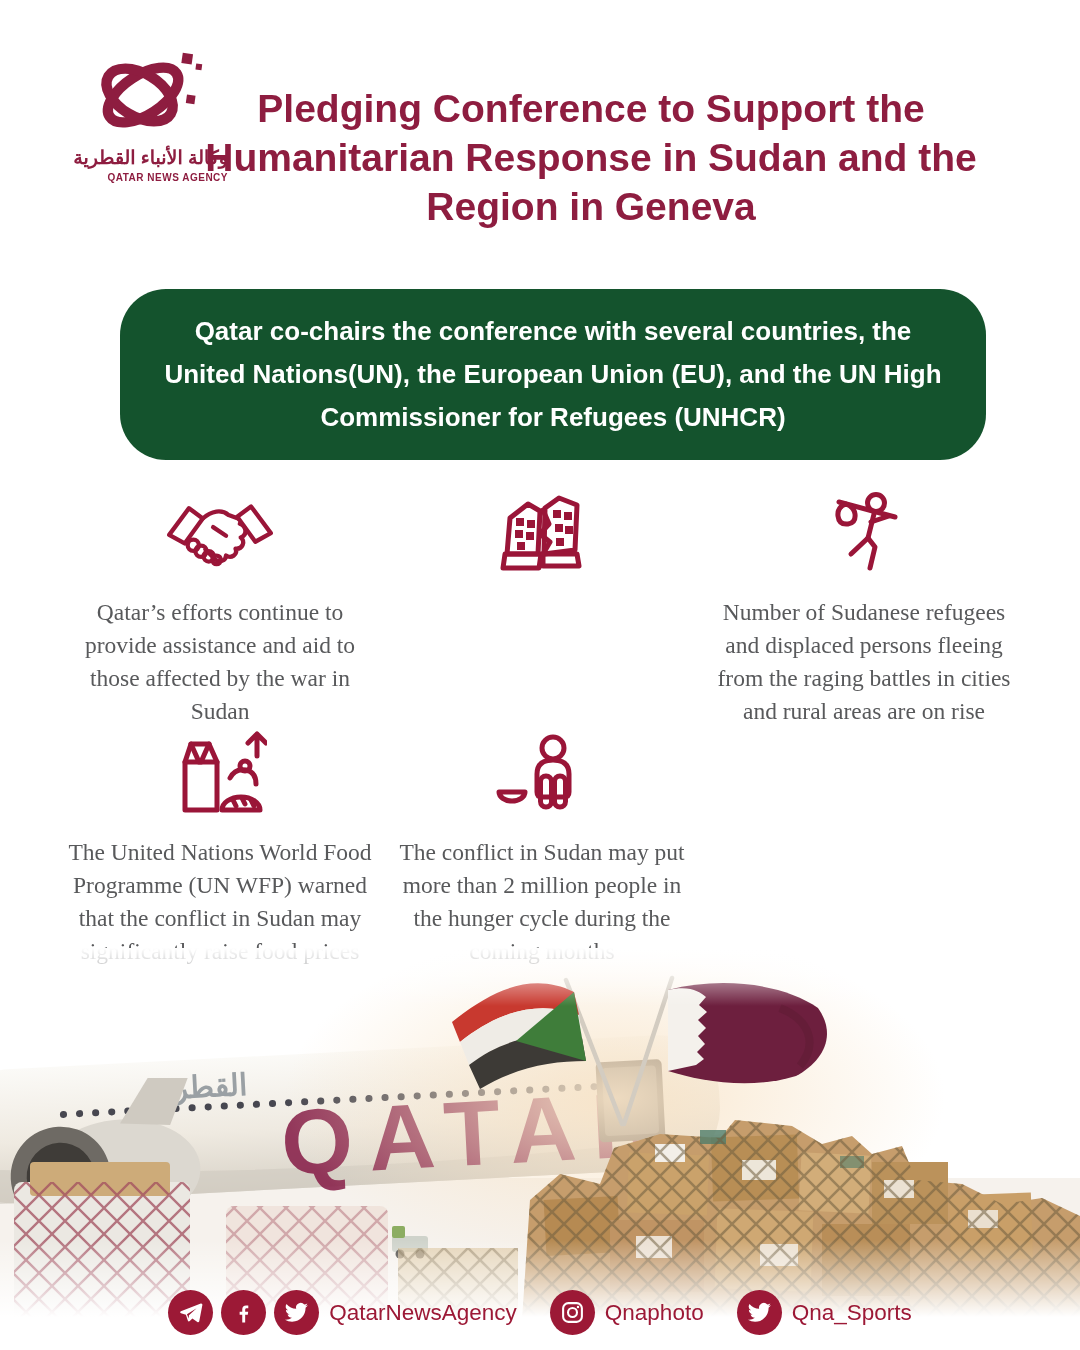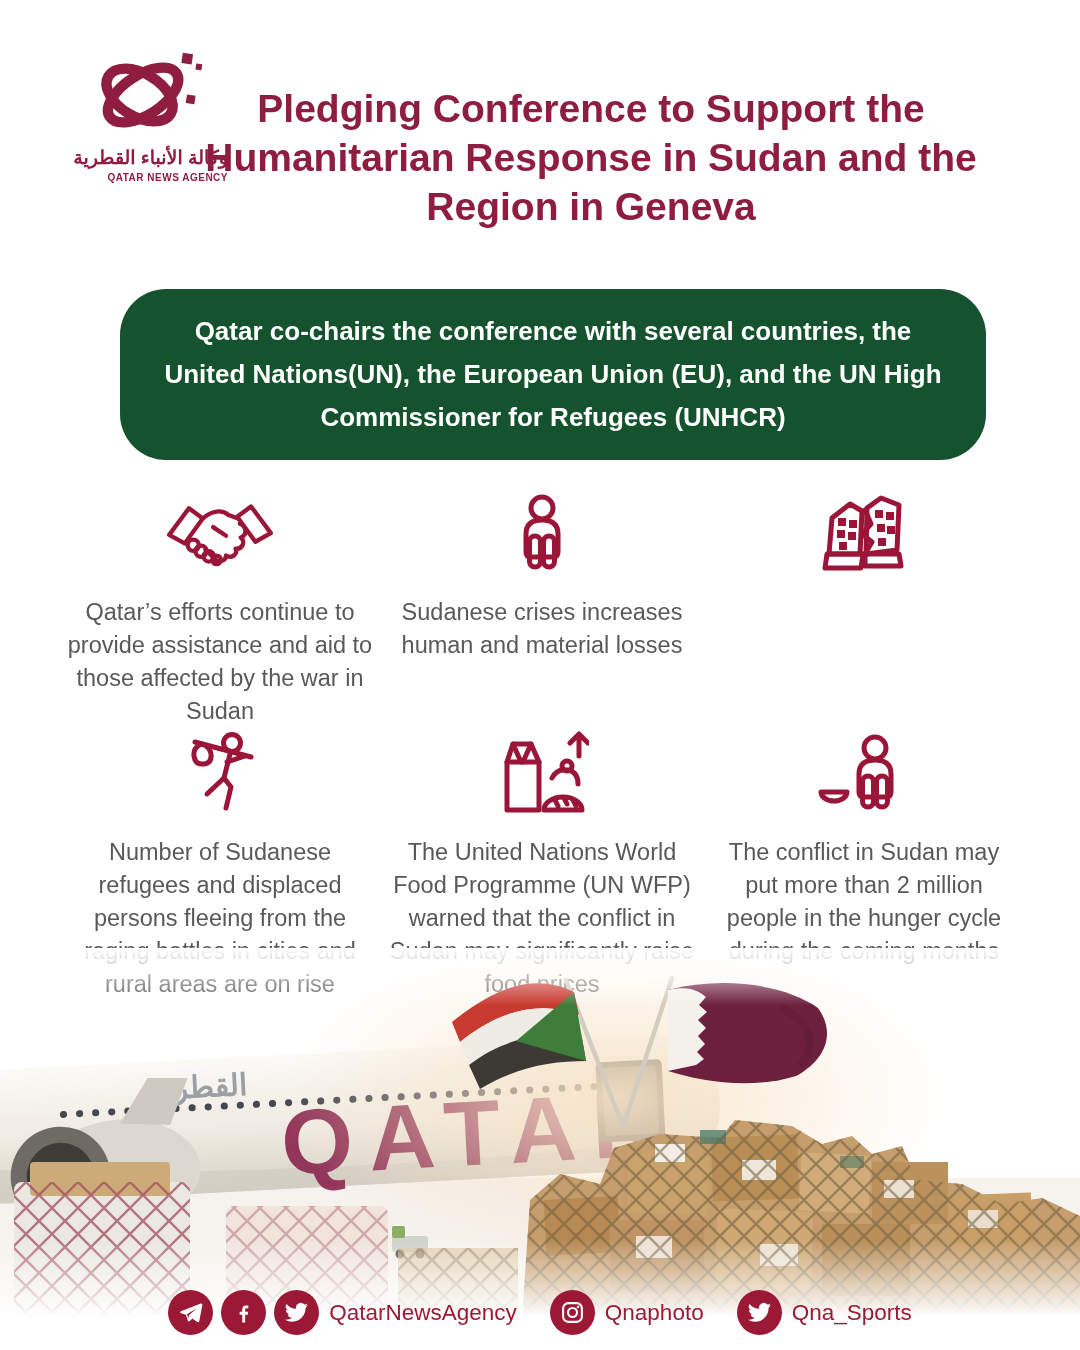--- a/index.html
+++ b/index.html
@@ -18,21 +18,21 @@
   
   .banner{position:absolute;top:289px;left:120px;width:866px;box-sizing:border-box;
           background:#14532d;border-radius:46px;padding:21px 40px;
           color:#ffffff;font-weight:bold;font-size:26px;line-height:43px;text-align:center;}
 
   
   .facts{position:absolute;top:488px;left:66px;width:952px;
          display:grid;grid-template-columns:repeat(3,1fr);column-gap:14px;row-gap:0;}
   .fact{text-align:center;}
   .icon-box{height:86px;display:flex;align-items:flex-end;justify-content:center;margin-bottom:22px;}
-  .fact p{margin:0;color:#58595b;font-size:23.5px;line-height:33px;}
+  .fact p{margin:0;color:#58595b;font-size:23.5px;line-height:33px;font-family:Liberation Serif, serif;}
   .mi{stroke:#9a1538;fill:none;stroke-width:5;stroke-linecap:round;stroke-linejoin:round;}
 
   
   .photo{position:absolute;left:0;top:948px;width:1080px;height:402px;}
 
   
   .social{position:absolute;left:0;top:1290px;width:1080px;display:flex;z-index:6;
           justify-content:center;align-items:center;gap:33px;}
   .s-group{display:flex;align-items:center;gap:10px;}
   .s-circles{display:flex;gap:8px;}
@@ -79,33 +79,20 @@
             <circle cx="34" cy="58" r="6.5"></circle>
             <circle cx="43" cy="65" r="6.5"></circle>
             <circle cx="52" cy="71" r="6"></circle>
             <circle cx="61" cy="75" r="5"></circle>
           </g>
         </svg>
       </div>
       <p>Qatar’s efforts continue to provide assistance and aid to those affected by the war in Sudan</p>
     </div>
 
-    <div class="fact">
-      <div class="icon-box">
-        <svg width="66" height="80" viewBox="0 0 60 80">
-          <g class="mi" fill="#fff">
-            <path d="M14 58 V40 q0 -14 16 -14 q16 0 16 14 v18 q0 5 -5 5 h-22 q-5 0 -5 -5 Z"></path>
-            <circle cx="30" cy="14" r="11"></circle>
-            <rect x="17.5" y="42" width="11" height="31" rx="5.5"></rect>
-            <rect x="31.5" y="42" width="11" height="31" rx="5.5"></rect>
-          </g>
-        </svg>
-      </div>
-      <p>Sudanese crises increases human and material losses</p>
-    </div>
 
     <div class="fact">
       <div class="icon-box">
         <svg width="94" height="82" viewBox="0 0 94 82">
           <g class="mi">
             <path d="M12 62 L15 26 L33 12 L45 19 L43 62 Z"></path>
             <path d="M10 62 h36 l-2 14 h-36 Z"></path>
             <path d="M49 62 L50 16 L64 6 L82 13 L80 58 Z"></path>
             <path d="M48 62 h34 l2 12 h-36 Z"></path>
             <path d="M48 18 L54 32 L45 42 L55 50 L48 62"></path>

